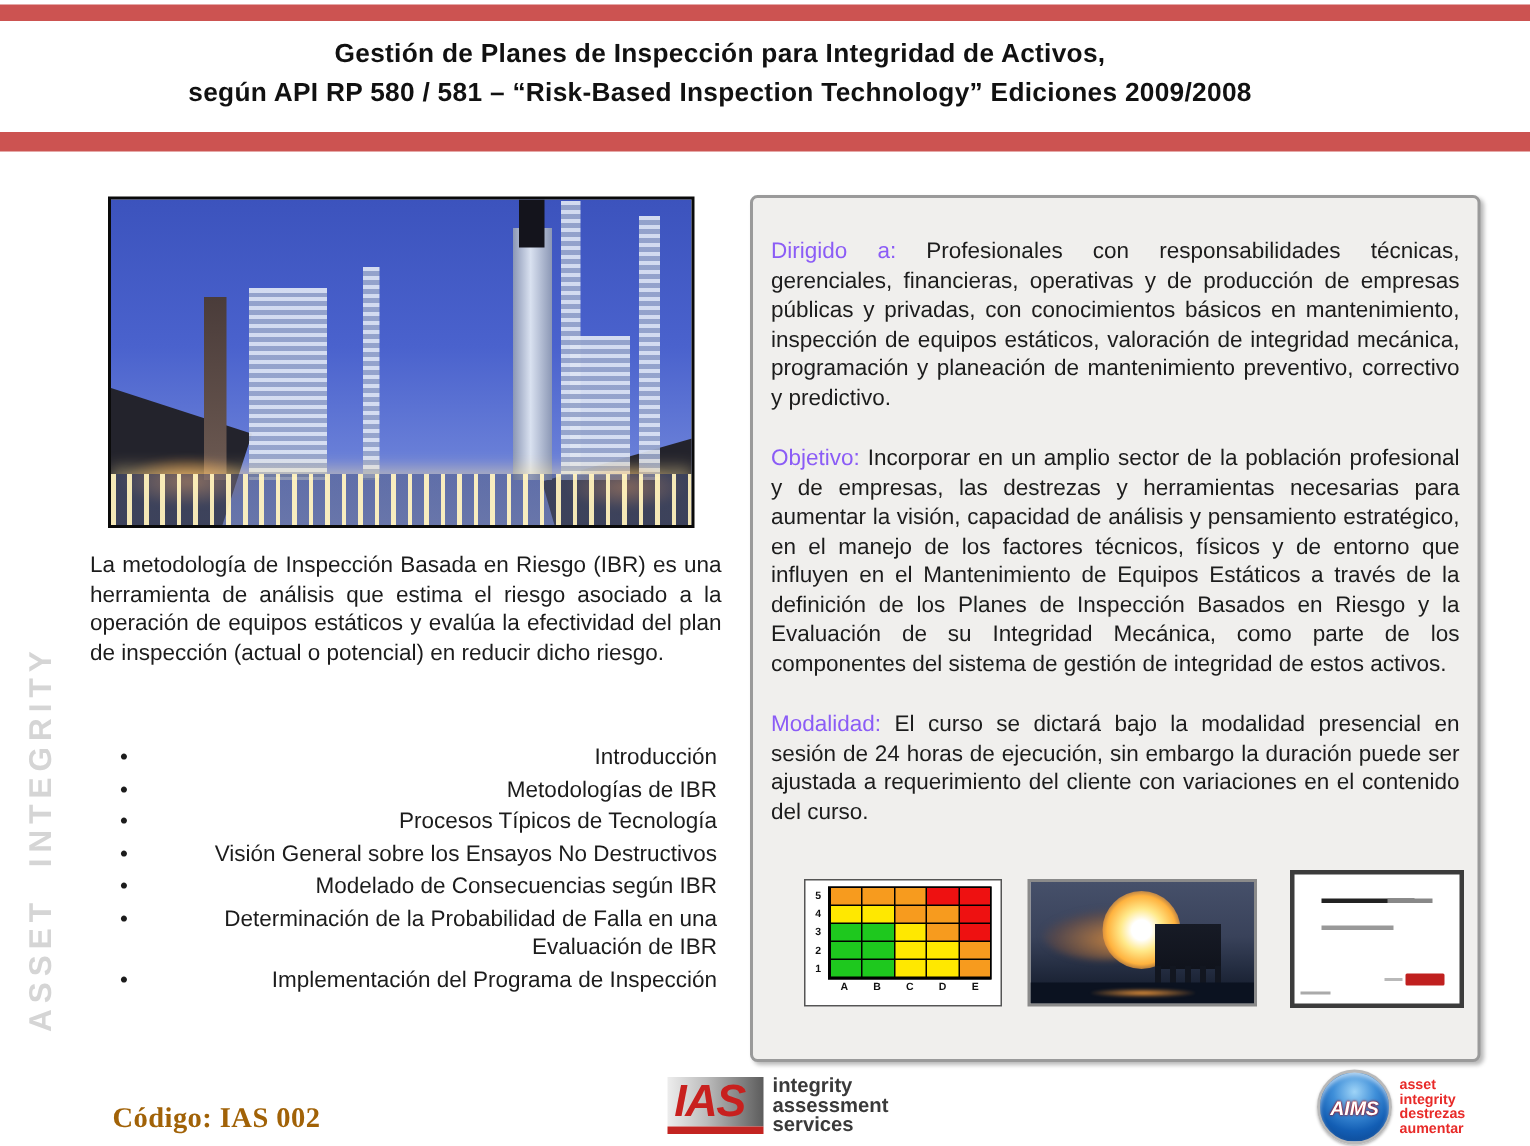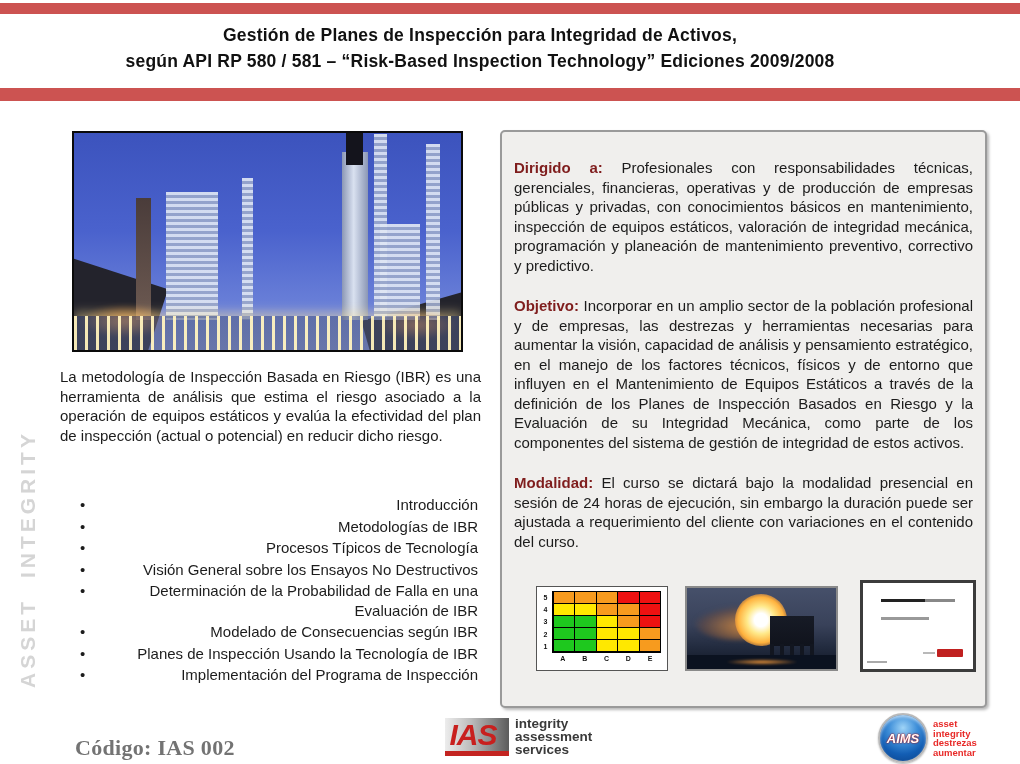--- a/index.html
+++ b/index.html
@@ -50,21 +50,21 @@
     text-align:right;
   }
   .bullets li::before { content:"•"; position:absolute; left:2px; top:0; color:#1c1c1c; }
   
   .gray-box {
     position:absolute; left:500px; top:130px; width:487px; height:578px;
     background:#f0efed; border:2px solid #9a9a9a; border-radius:5px;
     box-shadow:2px 2px 3px rgba(0,0,0,.28); padding:26px 12px 0 12px;
   }
   .gb-par { font-size:15px; line-height:19.5px; color:#1c1c1c; text-align:justify; margin-bottom:21px; }
-  .gb-label { font-weight:bold; color:#7f1d1d; }
+  .gb-label { font-weight:normal; color:#8b5cf6; }
   
   .thumbs { position:absolute; left:12px; right:12px; top:448px; height:96px; }
   
   .thumb-matrix {
     position:absolute; left:22px; top:6px; width:132px; height:85px;
     background:#fff; border:1px solid #555; padding:4px 6px 2px 2px;
   }
   .rm-wrap { display:flex; }
   .rm-rowlabels { display:flex; flex-direction:column; justify-content:space-around;
     width:13px; font-size:7px; font-weight:bold; color:#111; text-align:center; }
@@ -108,21 +108,21 @@
   
   .watermark {
     position:absolute; left:-112px; top:542px; width:290px; height:34px;
     transform:rotate(-90deg); transform-origin:center;
     font-size:21px; font-weight:bold; color:#d5d5d5; letter-spacing:4px; word-spacing:10px;
     text-align:center; white-space:nowrap;
   }
   
   .footer-code {
     position:absolute; left:75px; top:735px;
-    font-family:"Liberation Serif", serif; font-weight:bold; font-size:22px; color:#737373;
+    font-family:"Liberation Serif", serif; font-weight:bold; font-size:19px; color:#a16207;
     letter-spacing:0.3px;
   }
   .ias-logo { position:absolute; left:445px; top:717px; display:flex; align-items:flex-end; }
   .ias-box {
     position:relative; width:64px; height:38px;
     background:linear-gradient(90deg,#ededed 0%,#bdbdbd 40%,#5c5c5c 100%);
     border-bottom:5px solid #c32421;
     display:flex; align-items:center; justify-content:center;
   }
   .ias-acronym {
@@ -170,23 +170,22 @@
     <div class="ph-glow" style="right:4px;bottom:10px;width:80px;height:30px;background:radial-gradient(ellipse,rgba(255,150,50,.7),rgba(255,150,50,0) 70%);"></div>
     <div class="ph-base"></div>
   </div>
 
   <p class="intro">La metodología de Inspección Basada en Riesgo (IBR) es una herramienta de análisis que estima el riesgo asociado a la operación de equipos estáticos y evalúa la efectividad del plan de inspección (actual o potencial) en reducir dicho riesgo.</p>
   <ul class="bullets">
     <li>Introducción</li>
     <li>Metodologías de IBR</li>
     <li>Procesos Típicos de Tecnología</li>
     <li>Visión General sobre los Ensayos No Destructivos</li>
+    <li>Modelado de Consecuencias según IBR</li>
     <li>Determinación de la Probabilidad de Falla en una Evaluación de IBR</li>
-    <li>Modelado de Consecuencias según IBR</li>
-    <li>Planes de Inspección Usando la Tecnología de IBR</li>
     <li>Implementación del Programa de Inspección</li>
   </ul>
 
   <div class="gray-box">
     <p class="gb-par"><span class="gb-label">Dirigido a:</span><span> Profesionales con responsabilidades técnicas, gerenciales, financieras, operativas y de producción de empresas públicas y privadas, con conocimientos básicos en mantenimiento, inspección de equipos estáticos, valoración de integridad mecánica, programación y planeación de mantenimiento preventivo, correctivo y predictivo.</span></p>
     <p class="gb-par"><span class="gb-label">Objetivo:</span><span> Incorporar en un amplio sector de la población profesional y de empresas, las destrezas y herramientas necesarias para aumentar la visión, capacidad de análisis y pensamiento estratégico, en el manejo de los factores técnicos, físicos y de entorno que influyen en el Mantenimiento de Equipos Estáticos a través de la definición de los Planes de Inspección Basados en Riesgo y la Evaluación de su Integridad Mecánica, como parte de los componentes del sistema de gestión de integridad de estos activos.</span></p>
     <p class="gb-par"><span class="gb-label">Modalidad:</span><span> El curso se dictará bajo la modalidad presencial en sesión de 24 horas de ejecución, sin embargo la duración puede ser ajustada a requerimiento del cliente con variaciones en el contenido del curso.</span></p>
 
     <div class="thumbs">
 

